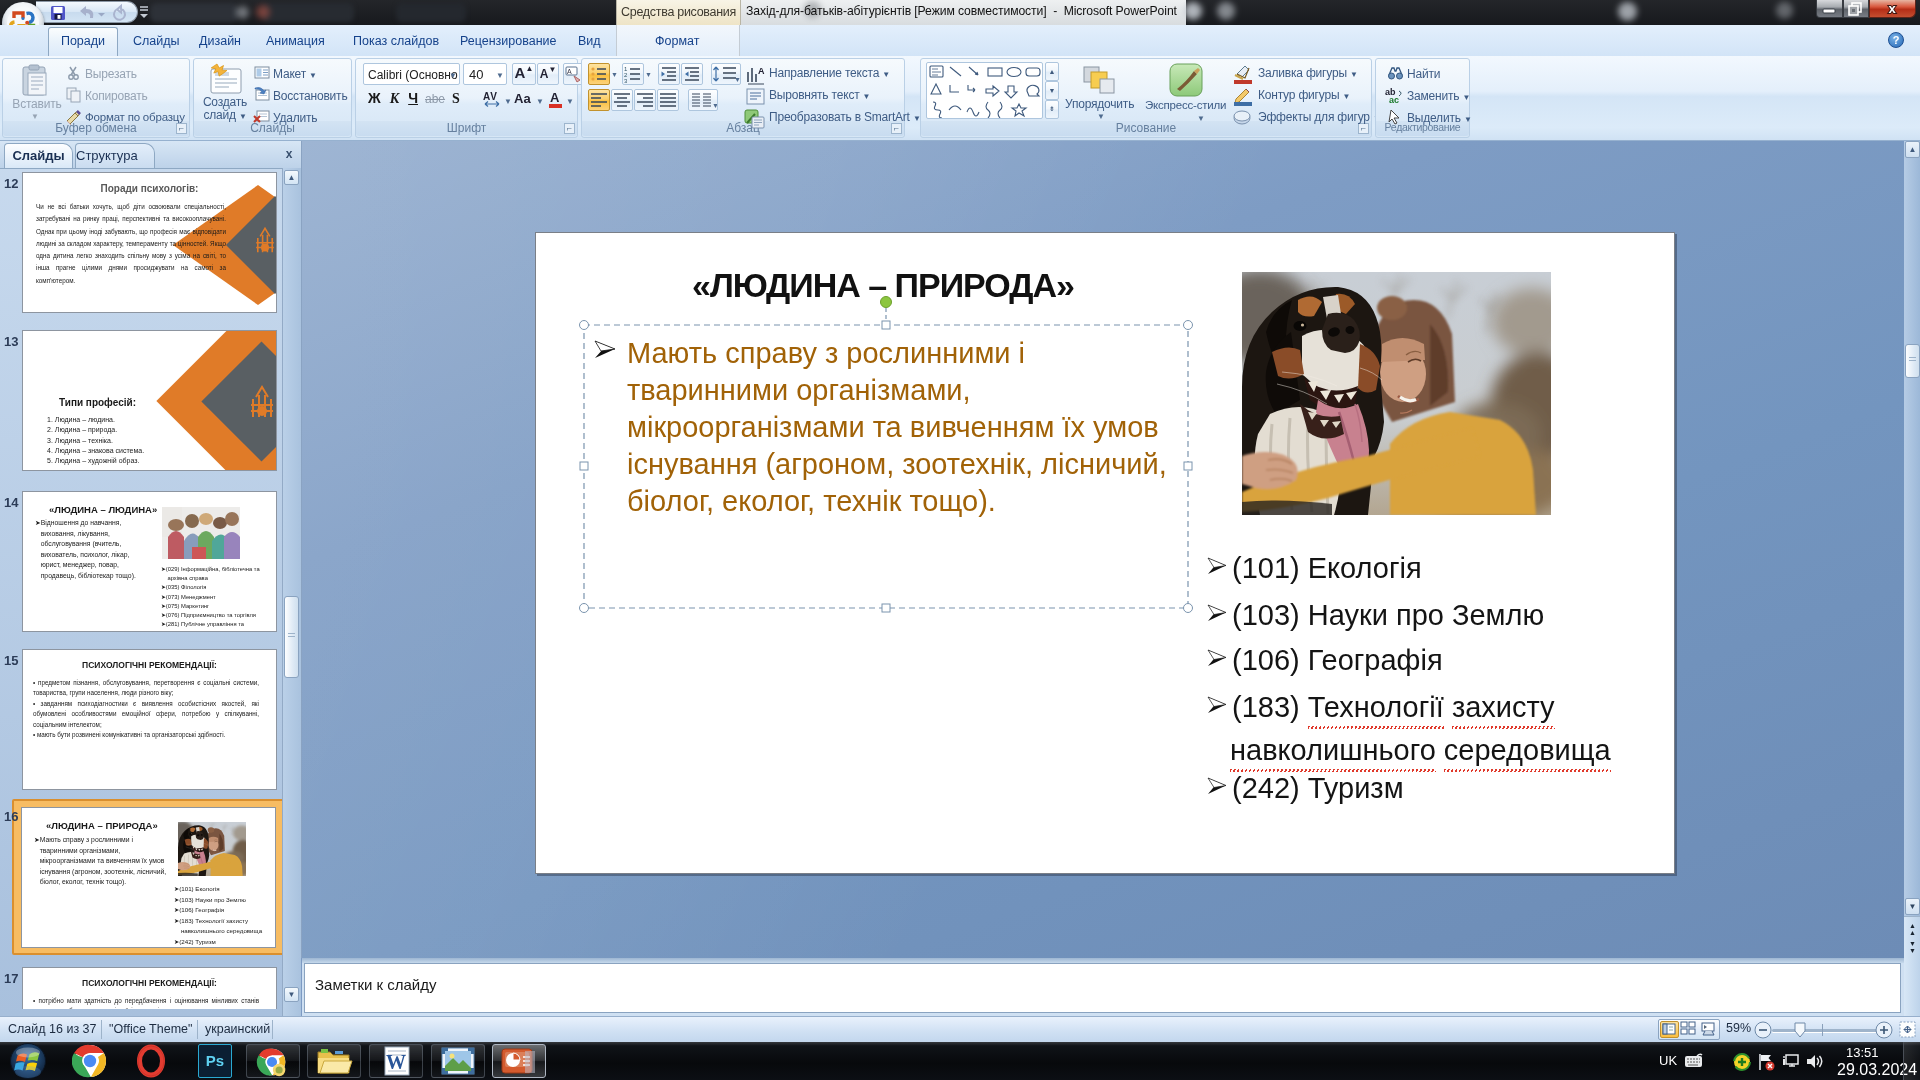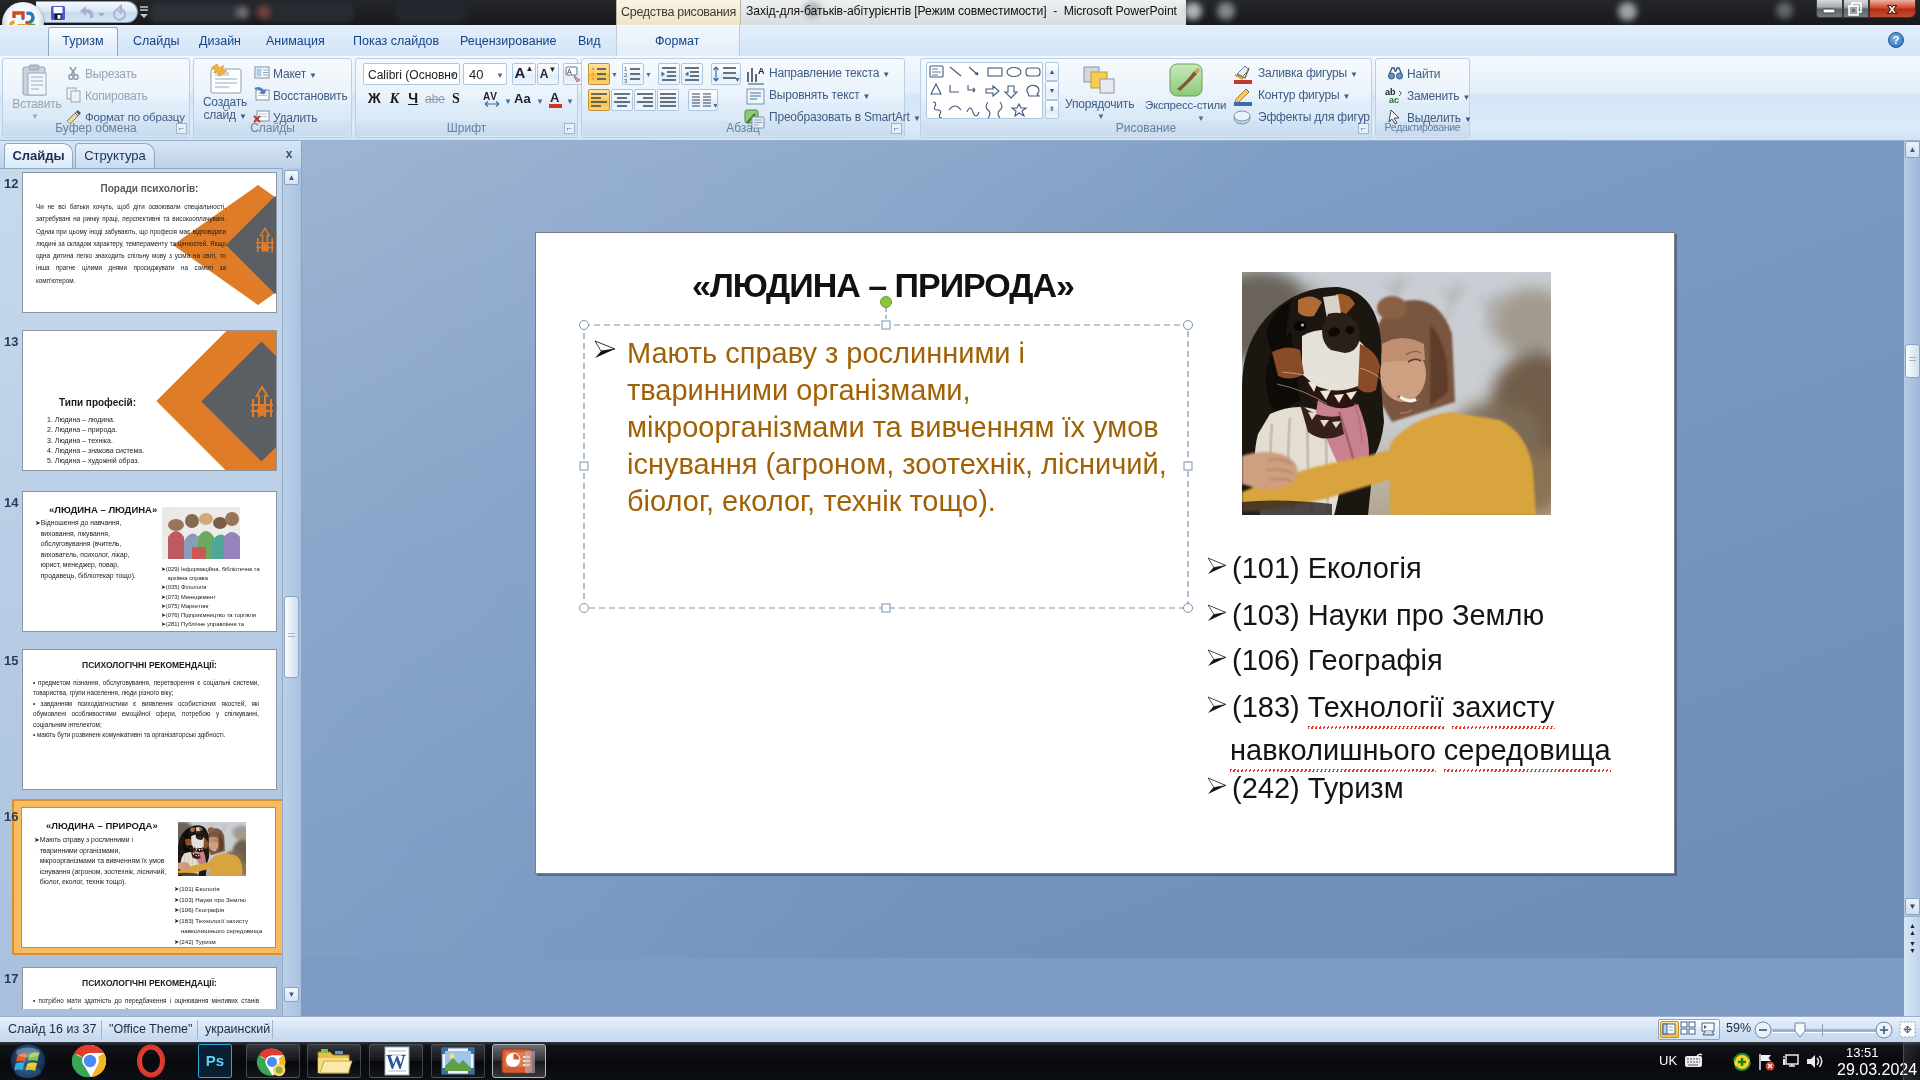--- a/index.html
+++ b/index.html
@@ -103,21 +103,21 @@
      <path d="M12.5 20 q-4 .5 -4 5 q0 5 5 5 h2" stroke="#e2a51c" stroke-width="3.4"></path>
      <path d="M17 31.5 h5 v-8 h-5 z" stroke="#e2a51c" stroke-width="3.2"></path>
      <path d="M26 23.5 h5.5 v7 h-7" stroke="#5da229" stroke-width="3.4"></path>
      </g>
      <circle cx="25.2" cy="20.8" r="2" fill="#d2491f"></circle>
      <circle cx="21" cy="16.5" r="1.6" fill="#2c74c4"></circle>
   </svg></div>
 </div>
 <div class="abs" id="tabrow">
   <div id="ctxtab"></div>
-  <div id="tabactive">Туризм</div>
+  <div id="tabactive">Поради</div>
   <div class="rtab" style="left:133px">Слайды</div>
   <div class="rtab" style="left:199px">Дизайн</div>
   <div class="rtab" style="left:266px">Анимация</div>
   <div class="rtab" style="left:353px">Показ слайдов</div>
   <div class="rtab" style="left:460px">Рецензирование</div>
   <div class="rtab" style="left:578px">Вид</div>
   <div class="rtab" style="left:655px">Формат</div>
   <div class="abs" style="left:1888px;top:7px;width:16px;height:16px;border-radius:50%;background:radial-gradient(circle at 40% 35%,#7ab3e8,#2567b5);border:1px solid #1d4f92;color:#fff;font-size:11px;font-weight:bold;text-align:center;line-height:15px">?</div>
 </div>
 <div class="abs" id="ribbon">
@@ -492,21 +492,21 @@
           </svg>
     <svg class="abs" style="left:671px;top:544px" width="22" height="19">
             <path d="M1 1 L19 8.5 L1 17 L8 8.5 Z" fill="#111"></path>
             <path d="M1 1 L19 8.5 L7 10.5 Z" fill="#fff" stroke="#111" stroke-width=".7"></path>
           </svg>
    </div>
   </div>
   <div id="leftpane">
     <div class="abs" style="left:0;top:0;width:301px;height:27px;background:linear-gradient(#d7e6f5,#bdd2e9)"></div>
     <div class="abs" style="left:4px;top:2px;width:69px;height:25px;background:linear-gradient(#fdfeff,#e9f2fb 55%,#d9e8f7);border:1px solid #8ea8c3;border-bottom:none;border-radius:4px 10px 0 0;text-align:center;font-size:13px;font-weight:bold;color:#1a2f52;line-height:24px">Слайды</div>
-    <div class="abs" style="left:75px;top:2px;width:80px;height:25px;background:linear-gradient(#e3eefa,#cadcf0);border:1px solid #8ea8c3;border-bottom:none;border-radius:4px 10px 0 0;text-align:center;font-size:13px;color:#1a2f52;line-height:24px">Структура</div>
+    <div class="abs" style="left:75px;top:2px;width:80px;height:25px;background:linear-gradient(#e3eefa,#cadcf0);border:1px solid #8ea8c3;border-bottom:none;border-radius:4px 10px 0 0;font-size:13px;color:#1a2f52;line-height:24px">Структура</div>
     <div class="abs" style="left:282px;top:6px;width:14px;height:15px;font-size:12px;font-weight:bold;color:#39506e;text-align:center">x</div>
     <div class="abs" style="left:0;top:27px;width:301px;height:1px;background:#8ea8c3"></div>
 
     <div class="tnum" style="top:35px">12</div>
     <div class="thumb" style="top:31px">
       <div class="abs" style="left:0;top:0;width:100%;height:100%">
         <div class="abs" style="left:150px;top:12px;width:170px;height:120px;background:#e07b28;clip-path:polygon(0% 50%,50% 0%,100% 50%,50% 100%)"></div>
         <div class="abs" style="left:203px;top:23px;width:98px;height:98px;background:#595f63;clip-path:polygon(0% 50%,50% 0%,100% 50%,50% 100%)"></div>
         <svg class="abs" style="left:230px;top:52px" width="24" height="29" viewBox="0 0 30 36">
               <g fill="none" stroke="#e07b28" stroke-width="2">
@@ -587,20 +587,26 @@
   <div id="rscroll">
     <div class="abs" style="left:1px;top:0;width:15px;height:17px;background:linear-gradient(#eaf2fa,#cfe0f1);border:1px solid #8aa3c0;border-radius:2px;text-align:center;font-size:8px;color:#3f5a7d;line-height:16px">▲</div>
     <div class="abs" style="left:1px;top:203px;width:15px;height:34px;background:linear-gradient(90deg,#fdfeff,#dfeaf5 60%,#cfdfee);border:1px solid #8aa3c0;border-radius:3px">
           <div style="margin:12px 3px 0;border-top:1px solid #9db3ca;border-bottom:1px solid #9db3ca;height:4px"></div>
         </div>
     <div class="abs" style="left:1px;top:757px;width:15px;height:17px;background:linear-gradient(#eaf2fa,#cfe0f1);border:1px solid #8aa3c0;border-radius:2px;text-align:center;font-size:8px;color:#2e4560;line-height:16px">▼</div>
     <div class="abs" style="left:0;top:775px;width:16px;height:100px;background:linear-gradient(90deg,#d8e7f6,#bdd3ea);border-top:1px solid #9db3ca"></div>
     <div class="abs" style="left:2px;top:781px;width:13px;height:15px;font-size:7px;color:#16222f;text-align:center;line-height:7px">▲<br>▲</div>
     <div class="abs" style="left:2px;top:799px;width:13px;height:15px;font-size:7px;color:#16222f;text-align:center;line-height:7px">▼<br>▼</div>
   </div>
+  <div id="notes">
+    <div class="abs" style="left:0;top:0;width:1602px;height:5px;background:linear-gradient(#9db6d2,#c6d9ec)"></div>
+    <div class="abs" style="left:2px;top:5px;width:1597px;height:50px;background:#fff;border:1px solid #8aa3c0">
+      <div class="abs" style="left:10px;top:12px;font-size:15px;color:#1a1a1a">Заметки к слайду</div>
+    </div>
+  </div>
 </div>
 <div class="abs" id="statusbar">
   <div class="abs" style="left:8px;top:5px">Слайд 16 из 37</div>
   <div class="abs" style="left:101px;top:3px;width:1px;height:19px;background:#9db3ca"></div>
   <div class="abs" style="left:109px;top:5px">"Office Theme"</div>
   <div class="abs" style="left:197px;top:3px;width:1px;height:19px;background:#9db3ca"></div>
   <div class="abs" style="left:205px;top:5px">украинский</div>
   <div class="abs" style="left:272px;top:3px;width:1px;height:19px;background:#9db3ca"></div>
   <div class="abs" style="left:1658px;top:2px;width:62px;height:21px;background:linear-gradient(#fdfeff,#e4eefa 50%,#d3e4f4);border:1px solid #8aa3c0;border-radius:2px">
     <div class="abs" style="left:1px;top:1px;width:19px;height:17px;background:linear-gradient(#fee3a0,#fbbf3f);border:1px solid #c2922d;border-radius:2px"><svg width="17" height="15">

